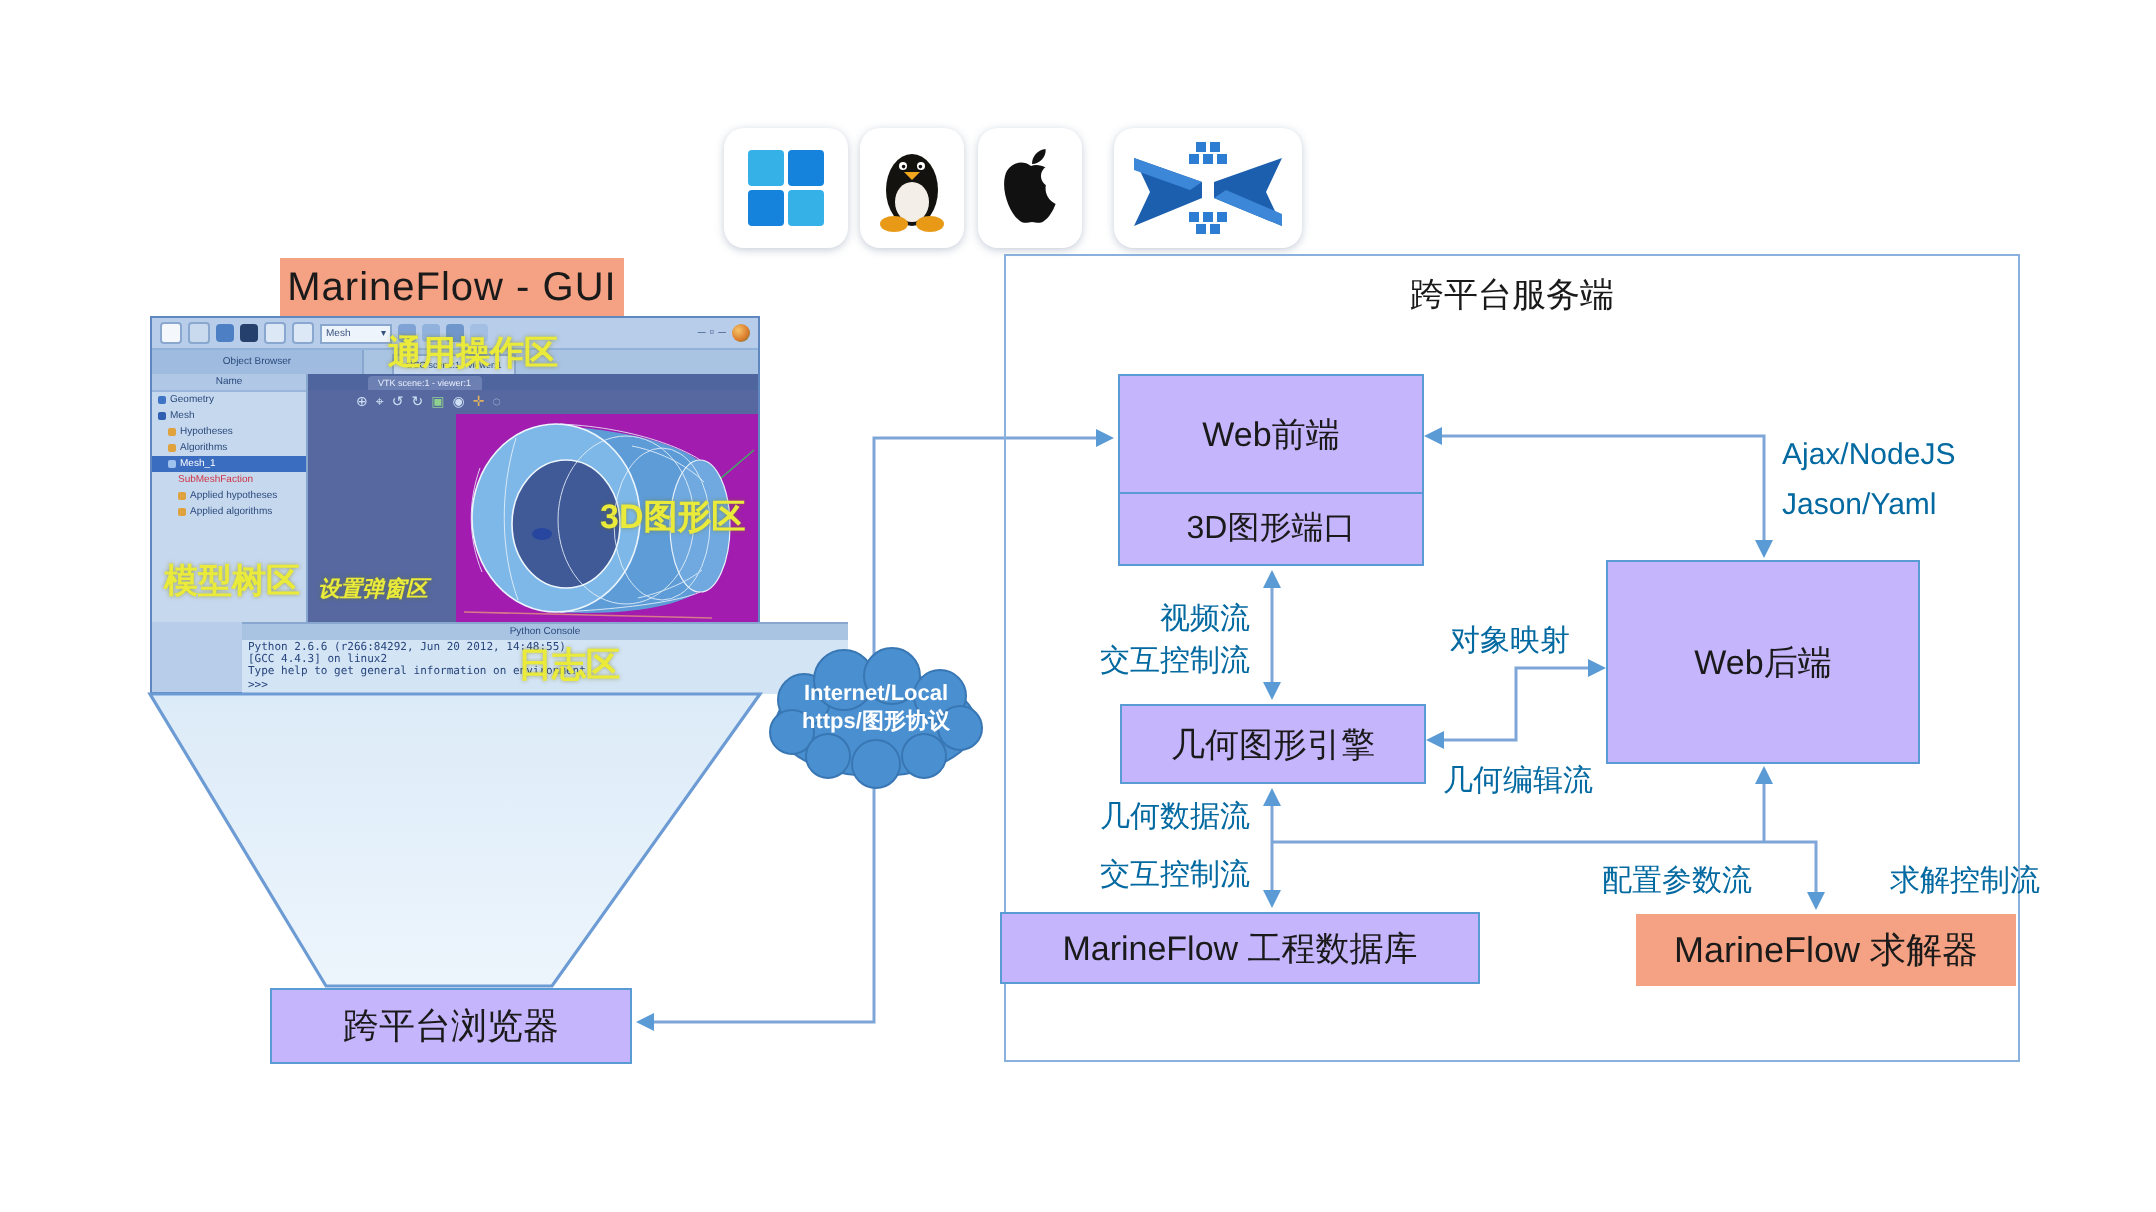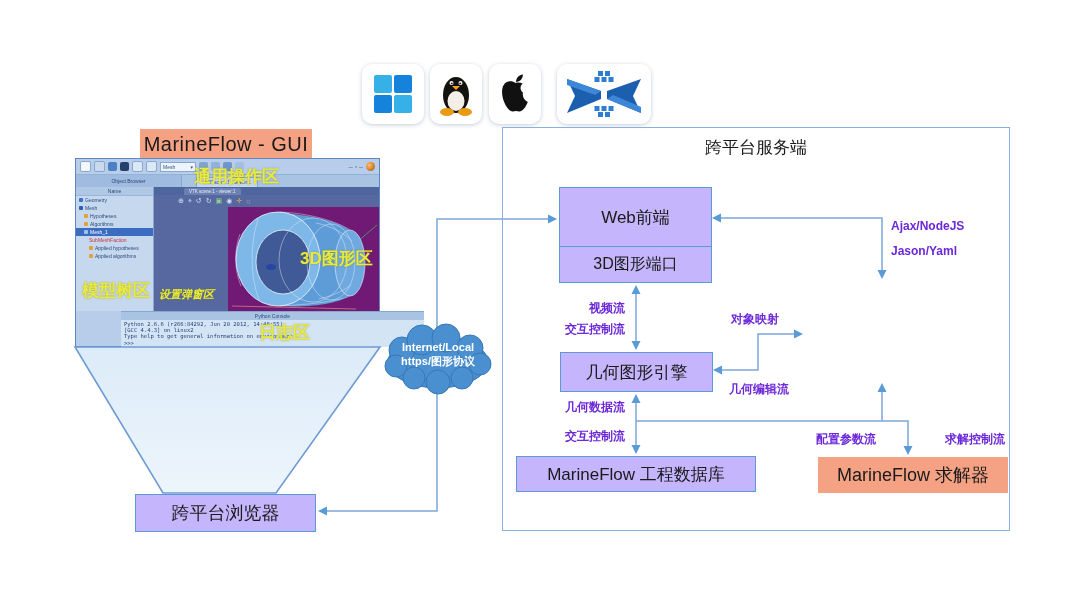--- a/index.html
+++ b/index.html
@@ -10,21 +10,21 @@
   .os-tile{position:absolute;top:64px;height:60px;background:#fff;border-radius:10px;
            box-shadow:0 1px 4px rgba(90,110,140,.35);display:flex;align-items:center;justify-content:center;}
   
   .salmon{background:#F5A284;}
   .gui-label{left:140px;top:129px;width:172px;height:30px;font-size:20px;display:flex;
              align-items:center;justify-content:center;letter-spacing:.5px;}
   .node{border:1.6px solid #5B9BD5;background:#c4b5fd;display:flex;align-items:center;
         justify-content:center;font-size:17px;box-sizing:border-box;}
   .server-box{left:502px;top:127px;width:508px;height:404px;border:1.4px solid #8AB1DE;box-sizing:border-box;}
   .server-title{left:502px;top:136px;width:508px;text-align:center;font-size:17px;}
-  .flow{font-size:12px;color:#6d28d9;white-space:nowrap;font-weight:bold;}
+  .flow{font-size:15px;color:#0369a1;white-space:nowrap;}
   .tr{text-align:right;} .tc{text-align:center;}
   
   .cloud-text{left:392px;top:340px;width:92px;text-align:center;color:#fff;font-size:11px;
               font-weight:bold;line-height:14px;}
   
   .shot{left:75px;top:158px;width:305px;height:189px;background:#b7cde9;border:1px solid #5f88c0;
         box-sizing:border-box;font-size:5px;color:#2a4a7c;}
   .tb1{position:absolute;left:0;top:0;width:100%;height:16px;background:#b7cde9;
        border-bottom:1px solid #93b2d8;display:flex;align-items:center;gap:3px;padding:0 4px;box-sizing:border-box;}
   .tbi{width:9px;height:9px;border-radius:2px;}
@@ -44,21 +44,21 @@
   .ti .b{width:4px;height:4px;border-radius:1px;flex:0 0 auto;}
   .ti.sel{background:#3a6cc0;color:#fff;}
   .ti.red{color:#cc3344;}
   .darkzone{position:absolute;left:78px;top:28px;width:225px;height:124px;background:#56689f;}
   .vtktab{position:absolute;left:0;top:0;width:225px;height:8px;background:#4f659e;display:flex;align-items:flex-end;padding-left:30px;box-sizing:border-box;}
   .vtktab span{background:#6d80b4;color:#e8eefb;font-size:4.5px;padding:0 5px;height:7px;display:flex;align-items:center;border-radius:2px 2px 0 0;}
   .iconrow{position:absolute;left:0;top:8px;width:225px;height:12px;display:flex;align-items:center;
            gap:4px;padding-left:24px;box-sizing:border-box;color:#cfe0f5;font-size:7px;}
   .settings{position:absolute;left:0;top:20px;width:74px;height:104px;background:#56689f;
             border-right:1px solid #6b7cb0;font-style:italic;}
-  .view3d{position:absolute;left:74px;top:20px;width:151px;height:104px;background:#701a75;overflow:hidden;}
+  .view3d{position:absolute;left:74px;top:20px;width:151px;height:104px;background:#a21caf;overflow:hidden;}
   .ylabel{position:absolute;color:#e9ea3a;font-weight:bold;font-size:17px;white-space:nowrap;
           text-shadow:0 0 2px rgba(120,120,0,.55);}
   .console{position:absolute;left:0;top:152px;width:303px;height:35px;margin-left:45px;}
   .conhdr{height:8px;background:#a9c3e3;border-top:1px solid #87a7cf;display:flex;align-items:center;justify-content:center;}
   .conbody{height:27px;background:#d3e4f5;padding:1px 3px;box-sizing:border-box;
            font-family:"DejaVu Sans Mono",monospace;font-size:5.5px;line-height:6.2px;color:#27457c;}
   
   svg{display:block;}
 </style>
 </head>
@@ -290,21 +290,22 @@
   </div>
 
   <div class="abs node" style="left:135px;top:494px;width:181px;height:38px;font-size:18px;">跨平台浏览器</div>
 
   <div class="abs server-box"></div>
   <div class="abs server-title">跨平台服务端</div>
 
   <div class="abs node" style="left:559px;top:187px;width:153px;height:61px;">Web前端</div>
   <div class="abs node" style="left:559px;top:246px;width:153px;height:37px;font-size:16px;">3D图形端口</div>
   <div class="abs node" style="left:560px;top:352px;width:153px;height:40px;">几何图形引擎</div>
-  <div class="abs node" style="left:516px;top:456px;width:240px;height:36px;">MarineFlow 工程数据库</div>
+  <div class="abs node" style="left:500px;top:456px;width:240px;height:36px;">MarineFlow 工程数据库</div>
+  <div class="abs node" style="left:803px;top:280px;width:157px;height:102px;">Web后端</div>
   <div class="abs salmon" style="left:818px;top:457px;width:190px;height:36px;display:flex;align-items:center;justify-content:center;font-size:18px;">MarineFlow 求解器</div>
 
   <div class="abs flow" style="left:891px;top:219px;">Ajax/NodeJS</div>
   <div class="abs flow" style="left:891px;top:244px;">Jason/Yaml</div>
   <div class="abs flow tr" style="left:510px;top:300px;width:115px;">视频流</div>
   <div class="abs flow tr" style="left:510px;top:321px;width:115px;">交互控制流</div>
   <div class="abs flow tc" style="left:712px;top:311px;width:86px;">对象映射</div>
   <div class="abs flow tc" style="left:712px;top:381px;width:94px;">几何编辑流</div>
   <div class="abs flow tr" style="left:510px;top:399px;width:115px;">几何数据流</div>
   <div class="abs flow tr" style="left:510px;top:428px;width:115px;">交互控制流</div>

